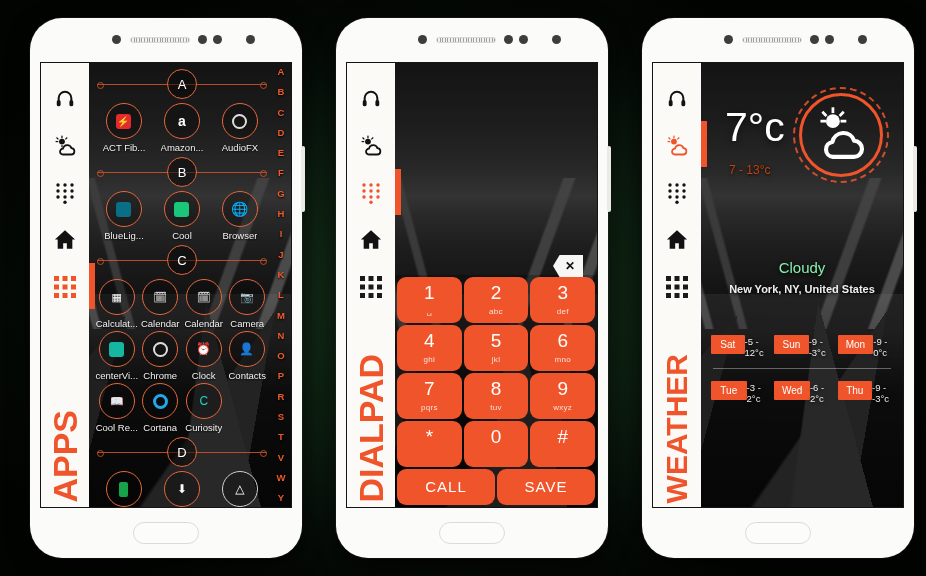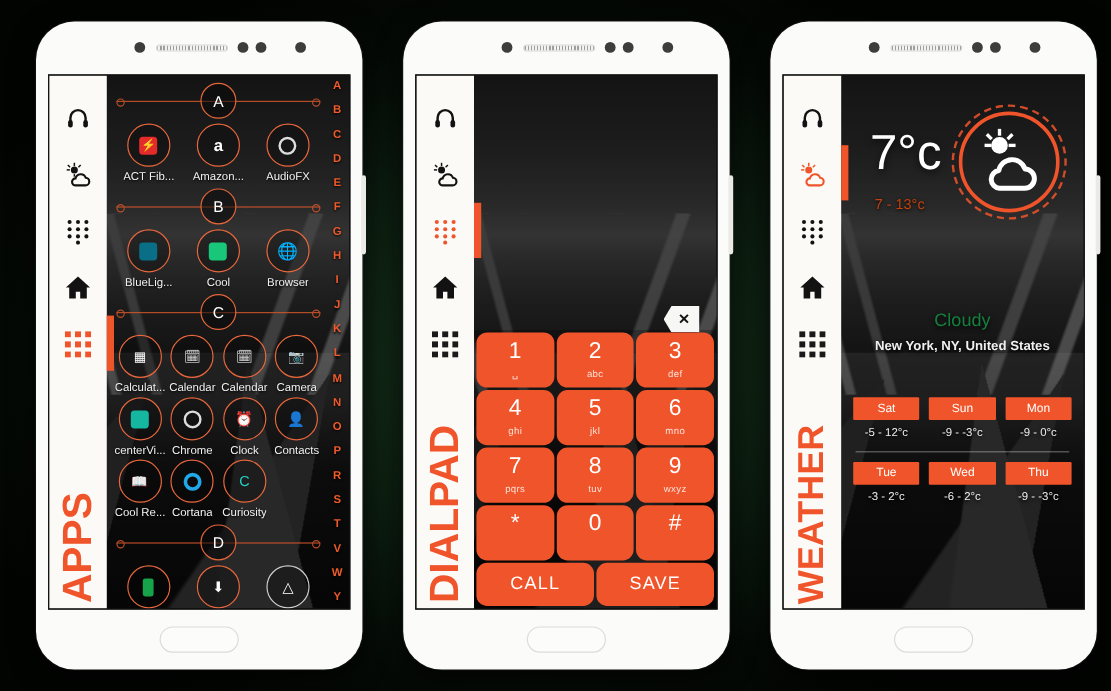--- a/index.html
+++ b/index.html
@@ -286,33 +286,33 @@
   .ring-dash {
     position: absolute; inset: 0;
     border-radius: 50%;
     border: 2px dashed #f0542a;
     transform: rotate(12deg);
     opacity: .85;
   }
   .w-icon { position:absolute; inset:0; display:flex; align-items:center; justify-content:center; }
   .w-cond {
     position: absolute; left: 0; right: 0; top: 196px;
-    text-align: center; color: #15803d; font-size: 15px;
+    text-align: center; color: #86efac; font-size: 15px;
     text-shadow: 0 1px 4px #000;
   }
   .w-loc {
     position: absolute; left: 0; right: 0; top: 220px;
     text-align: center; color: #efefef; font-size: 11px; font-weight: bold;
     text-shadow: 0 1px 4px #000;
   }
   .w-forecast {
     position: absolute; left: 10px; right: 10px; top: 268px;
   }
   .w-frow { display:flex; gap: 8px; margin-bottom: 10px; }
-  .w-cell { flex: 1; display:flex; flex-direction:column; align-items:center; }
+  .w-cell { flex: 1; display:flex; flex-direction:row; align-items:center; }
   .w-day {
     width: 100%;
     background: #f0542a; color: #fff;
     font-size: 10px; text-align:center;
     padding: 4px 0 4px 0;
     border-radius: 1px;
   }
   .w-vals {
     color: #ededed; font-size: 9.5px; margin-top: 5px;
     text-shadow: 0 1px 3px #000;

